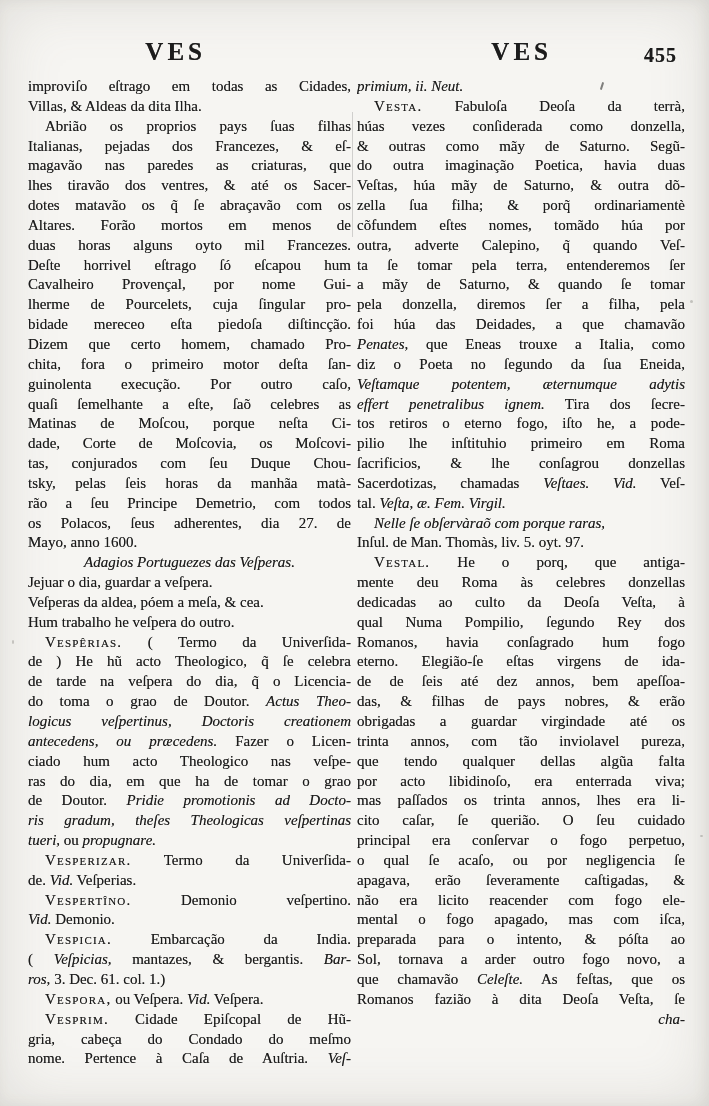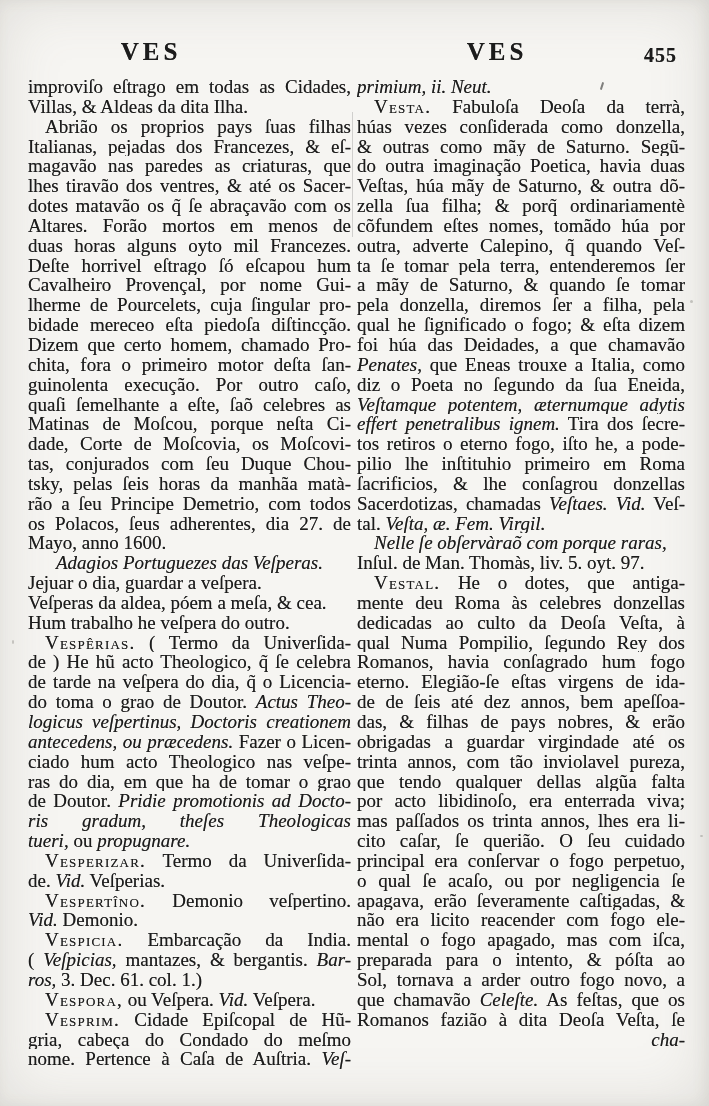--- a/index.html
+++ b/index.html
@@ -6,30 +6,30 @@
   .page{
     position:relative;width:709px;height:1106px;margin:0 auto;
     background:#f6f5f2;
     box-shadow:inset 0 0 60px rgba(120,115,105,0.18), inset -4px 0 14px rgba(100,95,90,0.10);
     font-family:"Liberation Serif","DejaVu Serif",serif;
     color:#1c1c1c;overflow:hidden;
   }
   .pagehead{position:absolute;top:38px;left:0;width:709px;height:36px;}
   .runtitle{
     position:absolute;top:0;font-size:25px;font-weight:bold;letter-spacing:4px;
-    text-align:center;text-shadow:0 0 0.5px rgba(0,0,0,0.6);
+    text-align:right;text-shadow:0 0 0.5px rgba(0,0,0,0.6);
   }
   .runtitle.left{left:96px;width:110px;}
   .runtitle.right{left:442px;width:110px;}
   .pagenum{
     position:absolute;top:6px;right:32px;font-size:20px;font-weight:bold;
     letter-spacing:1px;text-shadow:0 0 0.5px rgba(0,0,0,0.6);
   }
   .col{
-    position:absolute;top:77px;font-size:19px;line-height:19.85px;
+    position:absolute;top:77px;font-size:15px;line-height:19.85px;
     text-shadow:0 0 0.4px rgba(10,10,10,0.55);
   }
   .colL{left:28px;width:323px;}
   .colR{left:357px;width:328px;}
   .line{
     height:19.85px;overflow:hidden;white-space:normal;
     text-align:justify;text-align-last:justify;
   }
   .line.nojust{text-align:left;text-align-last:auto;}
   .line.al-center{text-align:right;text-align-last:center;}
@@ -119,34 +119,33 @@
       <div class="line"><span class="s-r">húas vezes conſiderada como donzella,</span></div>
       <div class="line"><span class="s-r">&amp; outras como mãy de Saturno. Segũ-</span></div>
       <div class="line"><span class="s-r">do outra imaginação Poetica, havia duas</span></div>
       <div class="line"><span class="s-r">Veſtas, húa mãy de Saturno, &amp; outra dõ-</span></div>
       <div class="line"><span class="s-r">zella ſua filha; &amp; porq̃ ordinariamentè</span></div>
       <div class="line"><span class="s-r">cõfundem eſtes nomes, tomãdo húa por</span></div>
       <div class="line"><span class="s-r">outra, adverte Calepino, q̃ quando Veſ-</span></div>
       <div class="line"><span class="s-r">ta ſe tomar pela terra, entenderemos ſer</span></div>
       <div class="line"><span class="s-r">a mãy de Saturno, &amp; quando ſe tomar</span></div>
       <div class="line"><span class="s-r">pela donzella, diremos ſer a filha, pela</span></div>
-      <div class="line"><span class="s-r">qual he ſignificado o fogo; &amp; eſta dizem</span></div>
       <div class="line"><span class="s-r">foi húa das Deidades, a que chamavão</span></div>
       <div class="line"><span class="s-i">Penates,</span><span class="s-r"> que Eneas trouxe a Italia, como</span></div>
       <div class="line"><span class="s-r">diz o Poeta no ſegundo da ſua Eneida,</span></div>
       <div class="line"><span class="s-i">Veſtamque potentem, æternumque adytis</span></div>
       <div class="line"><span class="s-i">effert penetralibus ignem.</span><span class="s-r"> Tira dos ſecre-</span></div>
       <div class="line"><span class="s-r">tos retiros o eterno fogo, iſto he, a pode-</span></div>
       <div class="line"><span class="s-r">pilio lhe inſtituhio primeiro em Roma</span></div>
       <div class="line"><span class="s-r">ſacrificios, &amp; lhe conſagrou donzellas</span></div>
       <div class="line"><span class="s-r">Sacerdotizas, chamadas </span><span class="s-i">Veſtaes. Vid.</span><span class="s-r"> Veſ-</span></div>
       <div class="line nojust"><span class="s-r">tal. </span><span class="s-i">Veſta, æ. Fem. Virgil.</span></div>
       <div class="line ind nojust"><span class="s-i">Nelle ſe obſervàraõ com porque raras,</span></div>
       <div class="line nojust"><span class="s-r">Inſul. de Man. Thomàs, liv. 5. oyt. 97.</span></div>
-      <div class="line ind"><span class="s-sc">Vestal.</span><span class="s-r">  He o dotes, que antiga-</span></div>
+      <div class="line ind"><span class="s-sc">Vestal.</span><span class="s-r">  He o porq, que antiga-</span></div>
       <div class="line"><span class="s-r">mente deu Roma às celebres donzellas</span></div>
       <div class="line"><span class="s-r">dedicadas ao culto da Deoſa Veſta, à</span></div>
       <div class="line"><span class="s-r">qual Numa Pompilio, ſegundo Rey dos</span></div>
       <div class="line"><span class="s-r">Romanos, havia conſagrado hum fogo</span></div>
       <div class="line"><span class="s-r">eterno. Elegião-ſe eſtas virgens de ida-</span></div>
       <div class="line"><span class="s-r">de de ſeis até dez annos, bem apeſſoa-</span></div>
       <div class="line"><span class="s-r">das, &amp; filhas de pays nobres, &amp; erão</span></div>
       <div class="line"><span class="s-r">obrigadas a guardar virgindade até os</span></div>
       <div class="line"><span class="s-r">trinta annos, com tão inviolavel pureza,</span></div>
       <div class="line"><span class="s-r">que tendo qualquer dellas algũa falta</span></div>

